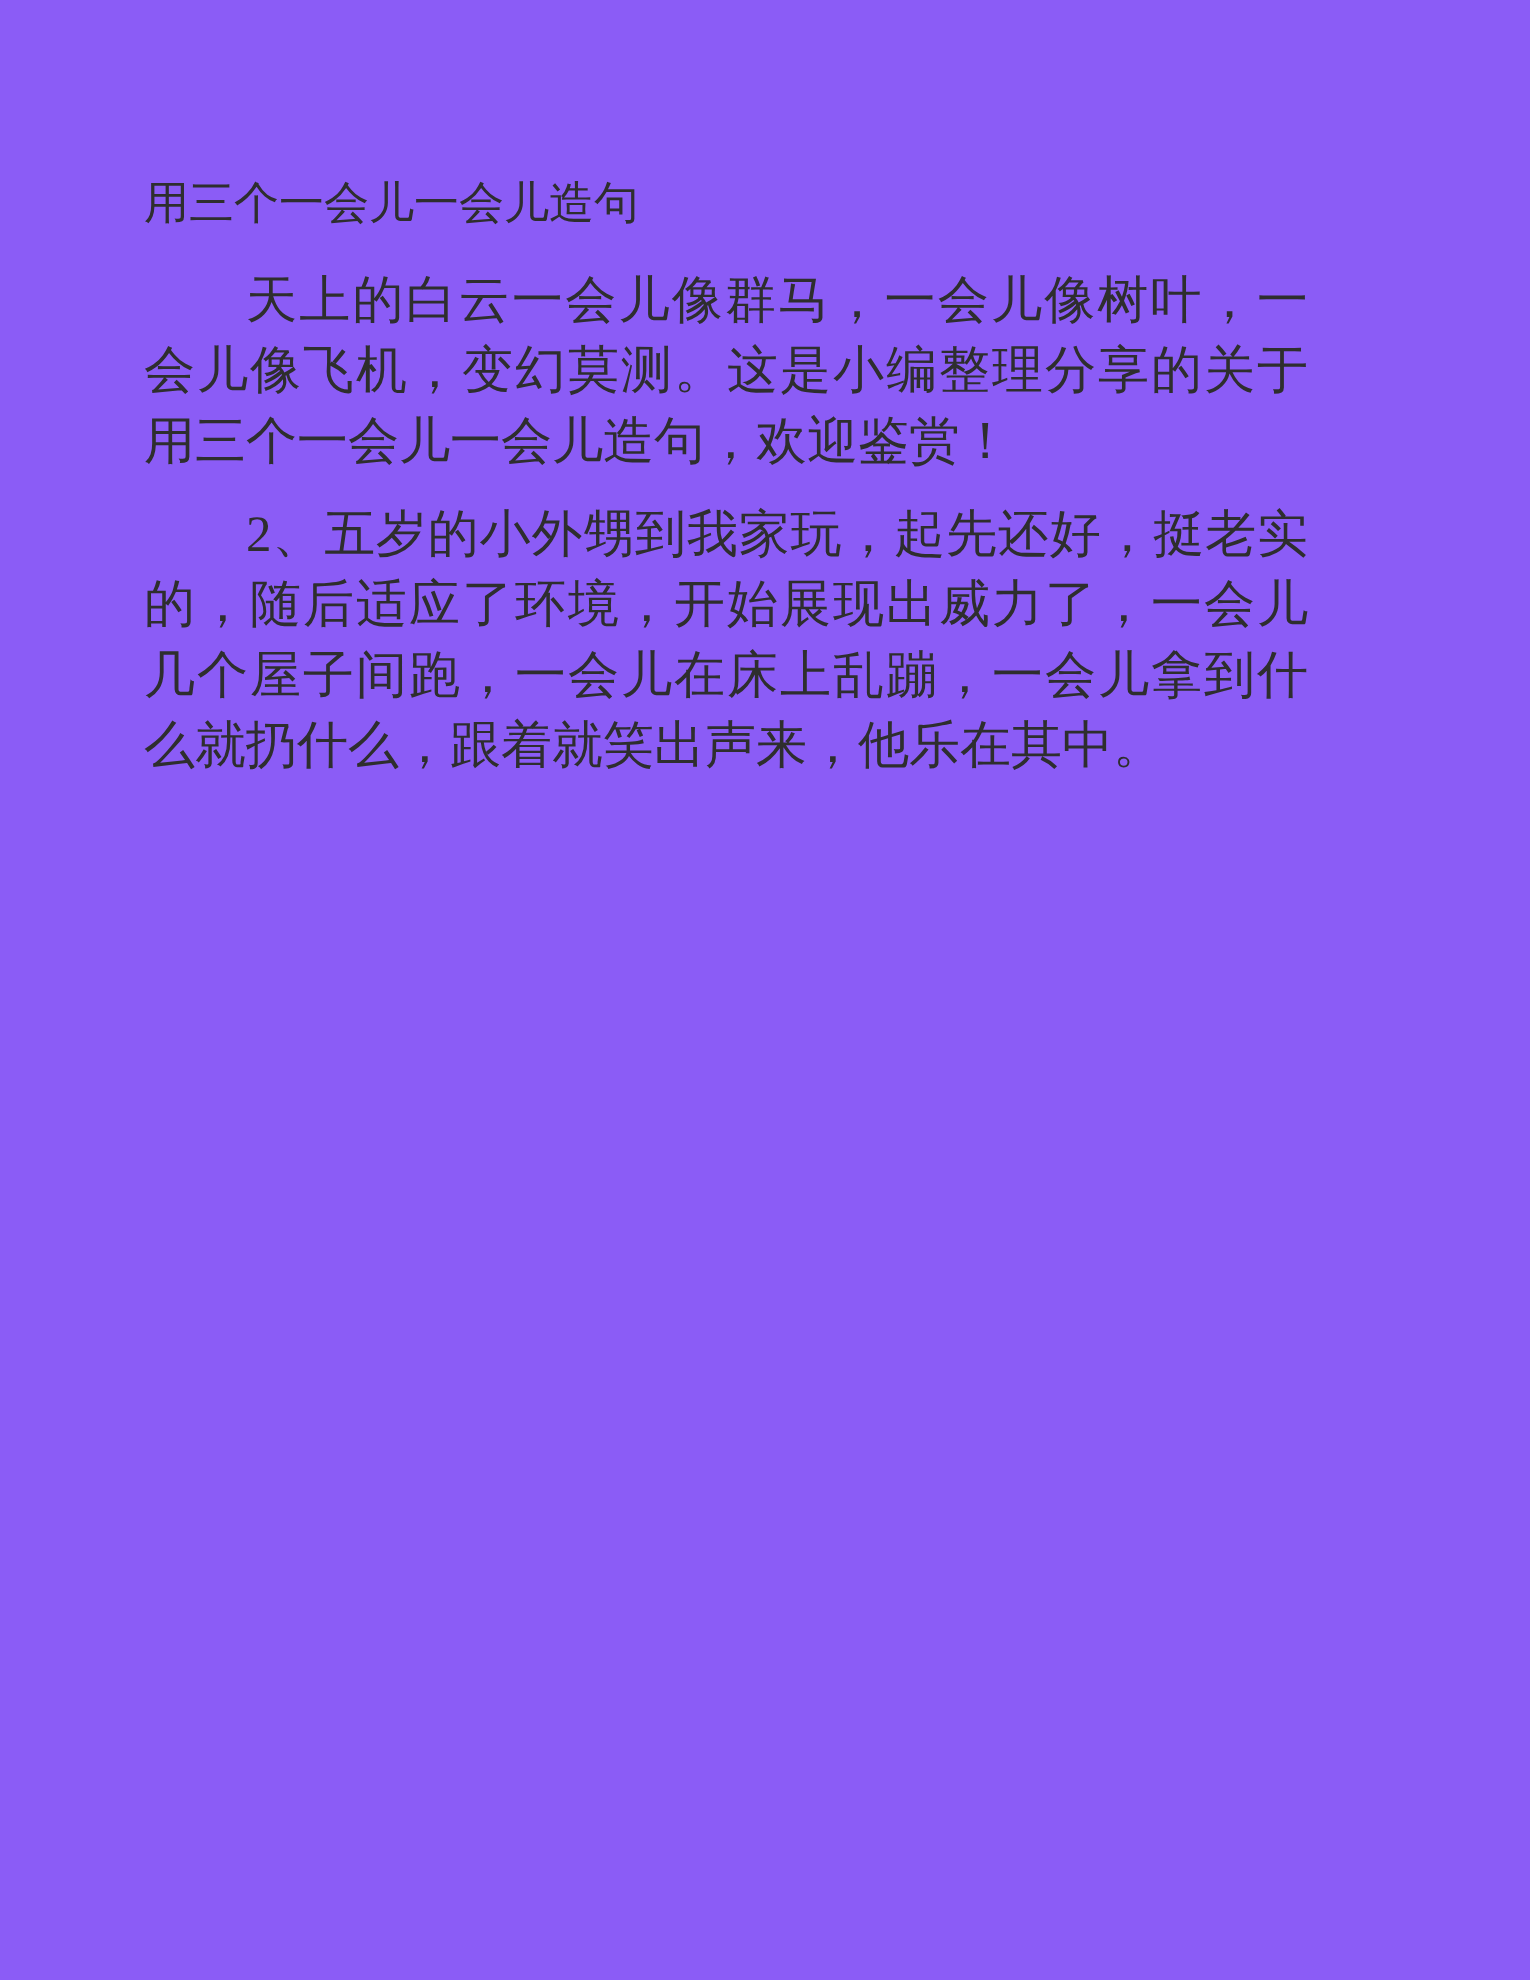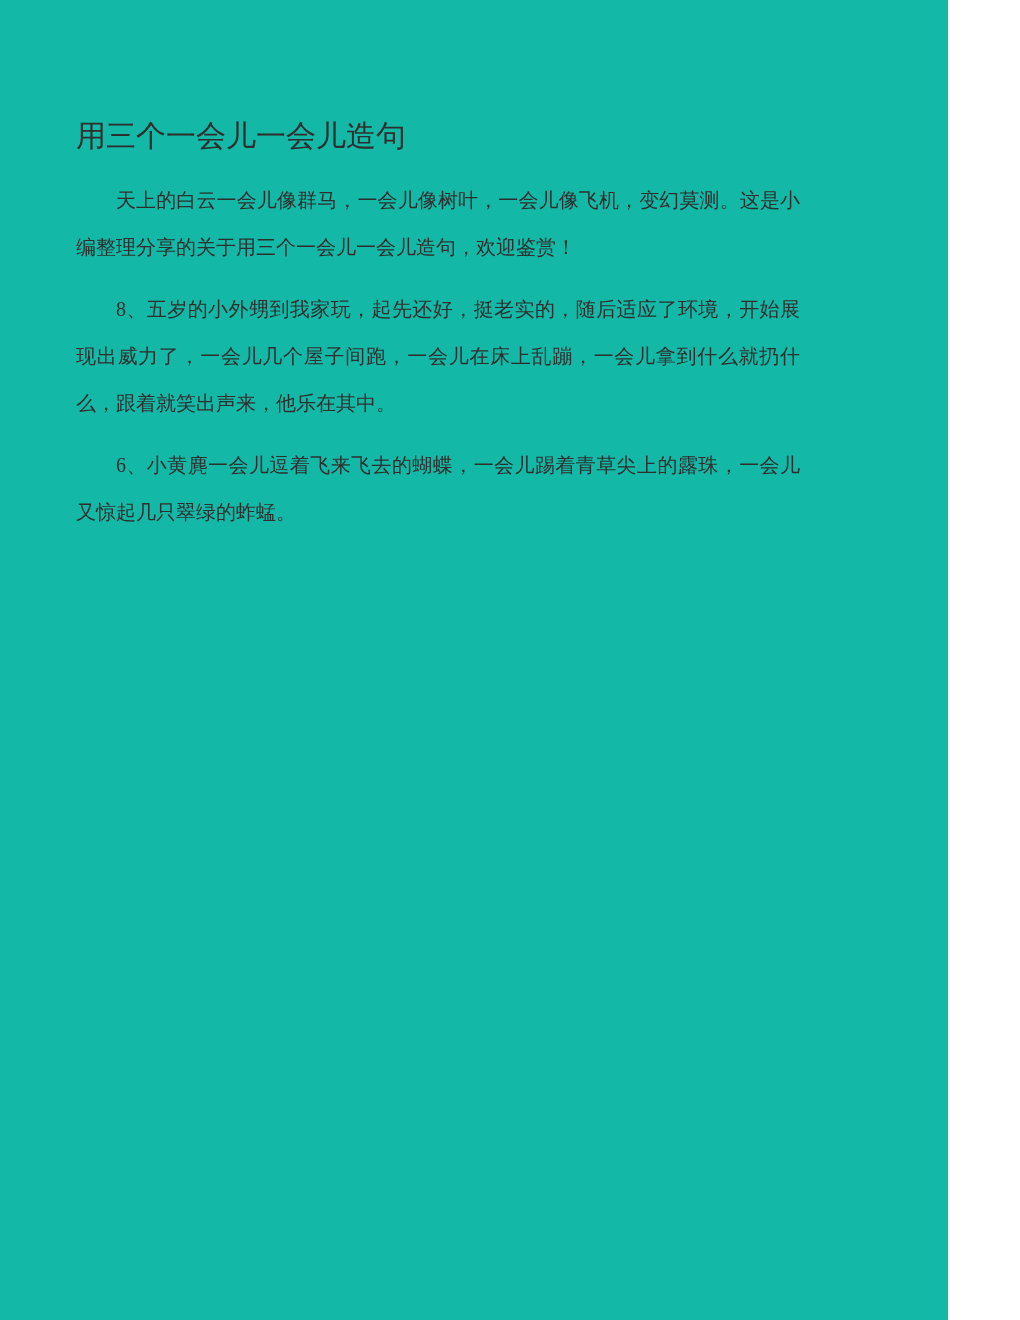--- a/index.html
+++ b/index.html
@@ -2,53 +2,52 @@
 <html><head>
 <meta charset="utf-8">
 <style>
   html, body {
     margin: 0;
     padding: 0;
     background: #ffffff;
   }
   .page {
     position: relative;
-    width: 948px;
+    width: 1020px;
     height: 1320px;
     box-sizing: border-box;
-    background: #14b8a6;
-    padding: 112px 148px 0 76px;
+    background: #8b5cf6;
+    padding: 112px 148px 0 96px;
     font-family: "Liberation Serif", "DejaVu Serif", serif;
     color: #2e2e2e;
     overflow: hidden;
   }
   .doc-title {
     font-size: 30px;
     font-weight: normal;
     line-height: 47px;
     margin: 0 0 18px 0;
     text-align: left;
   }
   .doc-para {
-    font-size: 20px;
+    font-size: 34px;
     line-height: 47px;
     margin: 0 0 15px 0;
     text-align: justify;
     text-indent: 2em;
     word-break: break-all;
   }
 </style>
 </head>
 <body>
 
 <div class="page">
   <h1 class="doc-title">用三个一会儿一会儿造句</h1>
 
   <p class="doc-para">天上的白云一会儿像群马，一会儿像树叶，一会儿像飞机，变幻莫测。这是小编整理分享的关于用三个一会儿一会儿造句，欢迎鉴赏！</p>
 
 
 
-  <p class="doc-para">8、五岁的小外甥到我家玩，起先还好，挺老实的，随后适应了环境，开始展现出威力了，一会儿几个屋子间跑，一会儿在床上乱蹦，一会儿拿到什么就扔什么，跟着就笑出声来，他乐在其中。</p>
+  <p class="doc-para">2、五岁的小外甥到我家玩，起先还好，挺老实的，随后适应了环境，开始展现出威力了，一会儿几个屋子间跑，一会儿在床上乱蹦，一会儿拿到什么就扔什么，跟着就笑出声来，他乐在其中。</p>
 
 
 
-  <p class="doc-para">6、小黄麂一会儿逗着飞来飞去的蝴蝶，一会儿踢着青草尖上的露珠，一会儿又惊起几只翠绿的蚱蜢。</p>
 </div>
 
 </body></html>

